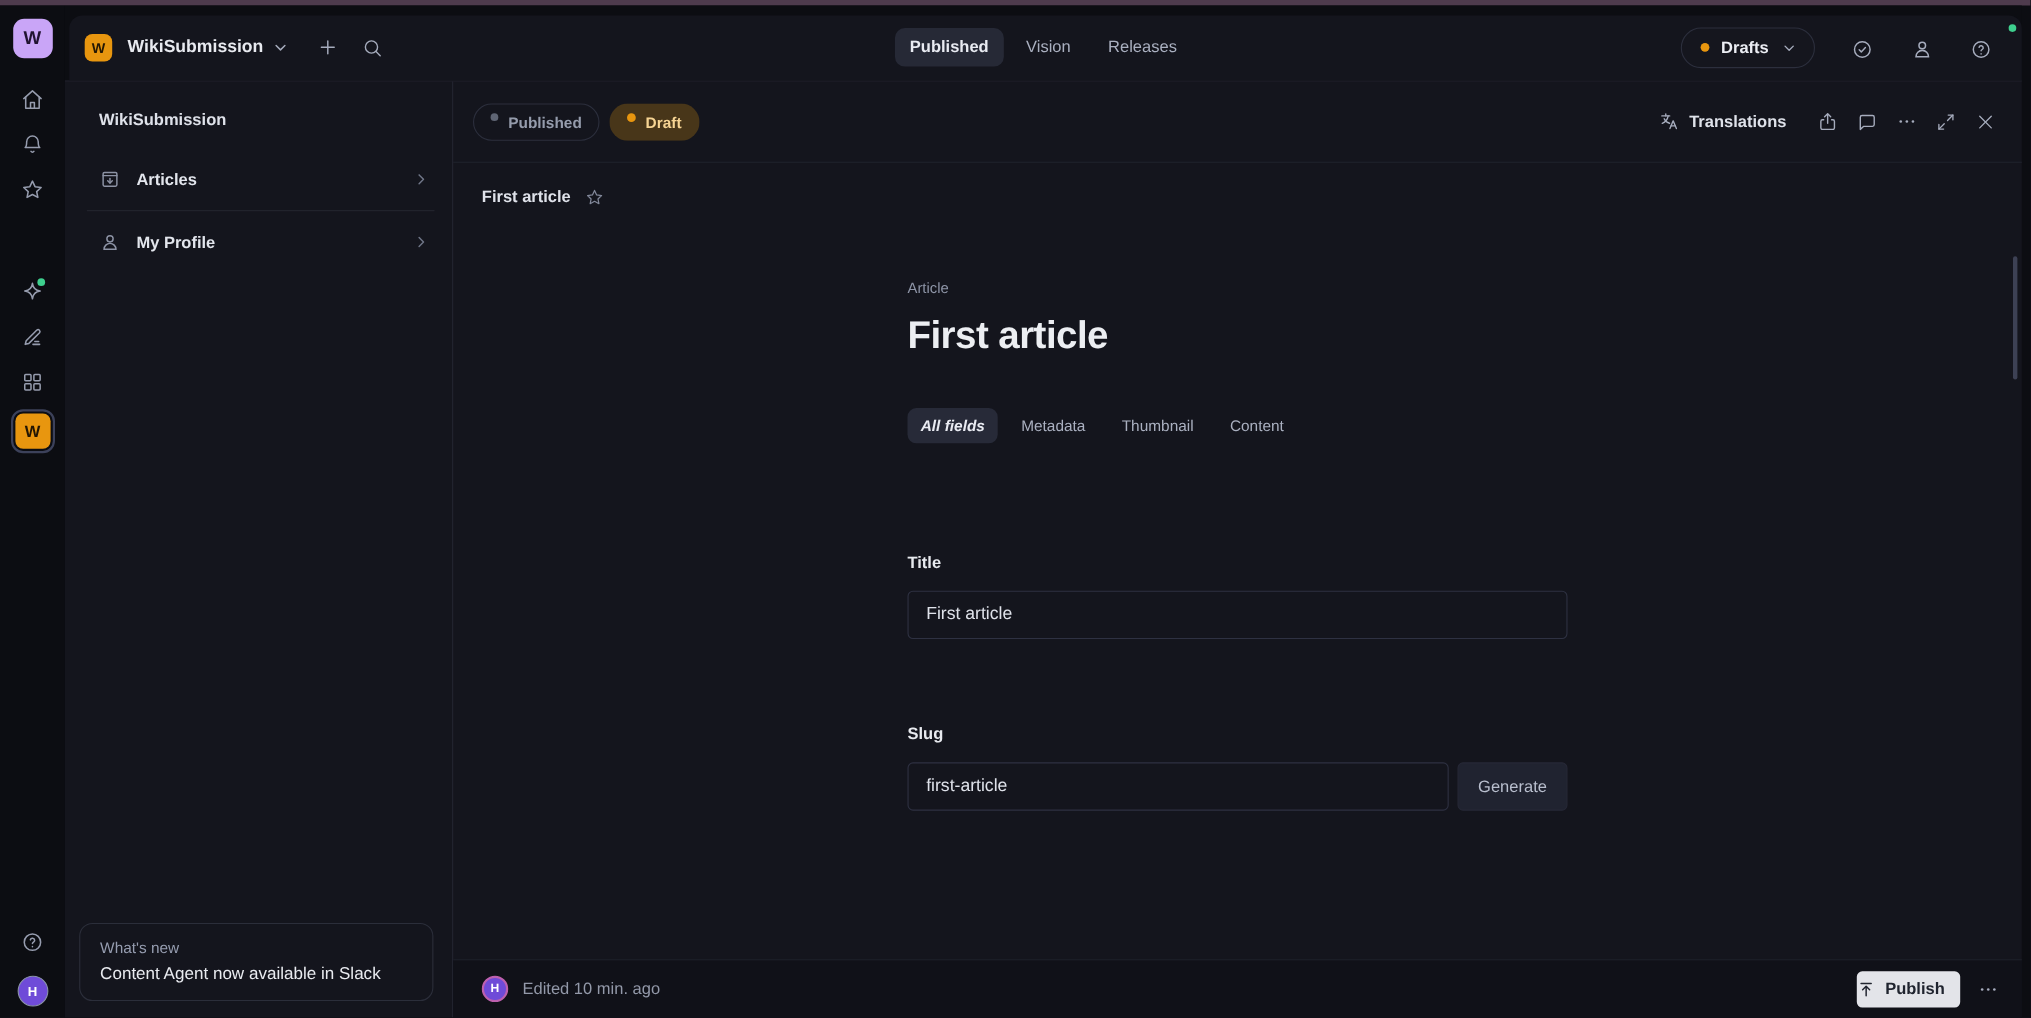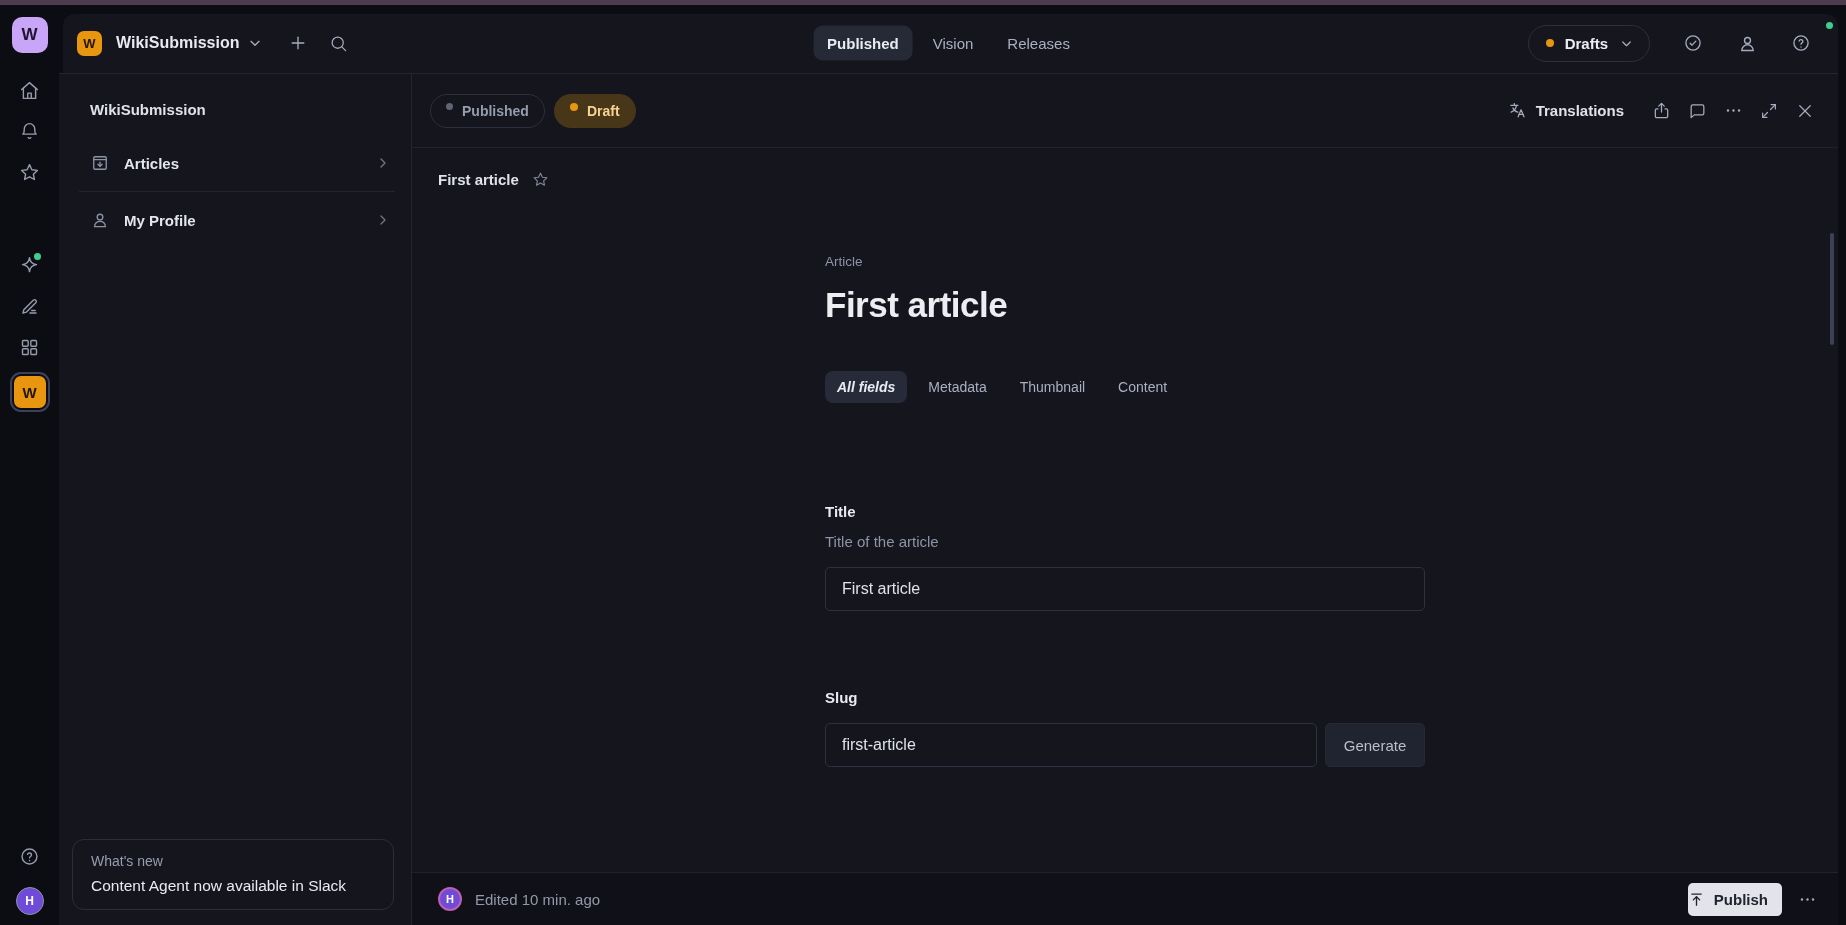--- a/index.html
+++ b/index.html
@@ -30,21 +30,21 @@
   
   .navbar { height:68px; flex:0 0 68px; position:relative; display:flex; align-items:center; background:#0c0d12; }
   .nav-surface { position:absolute; left:4px; right:0; top:9px; bottom:0; background:#14151d; border-radius:12px 12px 0 0; }
   .nav-inner { position:relative; z-index:1; display:flex; align-items:center; width:100%; padding:8px 20px 0 18px; }
   .ws-badge { width:25px; height:25px; border-radius:7px; background:#e8960f; color:#241703; font-size:13px; font-weight:700; display:flex; align-items:center; justify-content:center; }
   .ws-name { font-size:16px; font-weight:700; color:#e8eaf0; margin:0 4px 0 14px; cursor:pointer; }
   .ibtn { width:34px; height:34px; border:none; background:transparent; border-radius:7px; color:#a6acbd; display:flex; align-items:center; justify-content:center; cursor:pointer; flex:0 0 auto; }
   .nav-tabs { position:absolute; left:50%; top:50%; transform:translate(-50%,calc(-50% + 4px)); display:flex; align-items:center; gap:6px; z-index:1; }
   .nav-tab { border:none; background:transparent; color:#aab0c0; font-size:15px; font-weight:500; padding:9px 14px; border-radius:9px; cursor:pointer; white-space:nowrap; }
   .nav-tab.active { background:#262936; color:#e9ebf2; font-weight:600; }
-  .nav-right { margin-left:auto; display:flex; align-items:center; gap:20px; }
+  .nav-right { margin-left:auto; display:flex; align-items:flex-end; gap:20px; }
   .drafts-pill { display:flex; align-items:center; gap:11px; background:#15161e; border:1px solid #2c2f3d; border-radius:19px; padding:9px 15px 9px 17px; cursor:pointer; margin-right:6px; }
   .dot { width:8px; height:8px; border-radius:50%; display:inline-block; }
   .dot-orange { background:#e8960f; }
   .dot-gray { background:#5f6574; width:7px; height:7px; }
   .drafts-label { font-size:15px; font-weight:700; color:#eceef4; }
 
   
   .workspace { flex:1; display:flex; background:#14151d; border-top:1px solid #232531; min-height:0; }
 
   
@@ -351,21 +351,20 @@
 
             <div class="field-tabs">
               <button class="ftab active">All fields</button>
               <button class="ftab">Metadata</button>
               <button class="ftab">Thumbnail</button>
               <button class="ftab">Content</button>
             </div>
 
             <div class="fgroup-title">
               <div class="f-label">Title</div>
-              <div class="f-desc">Title of the article</div>
               <input class="f-input" type="text" value="First article" style="">
             </div>
 
             <div class="fgroup-slug">
               <div class="f-label">Slug</div>
               <div class="slug-row">
                 <input class="f-input" type="text" value="first-article" style="">
                 <button class="gen-btn">Generate</button>
               </div>
             </div>

